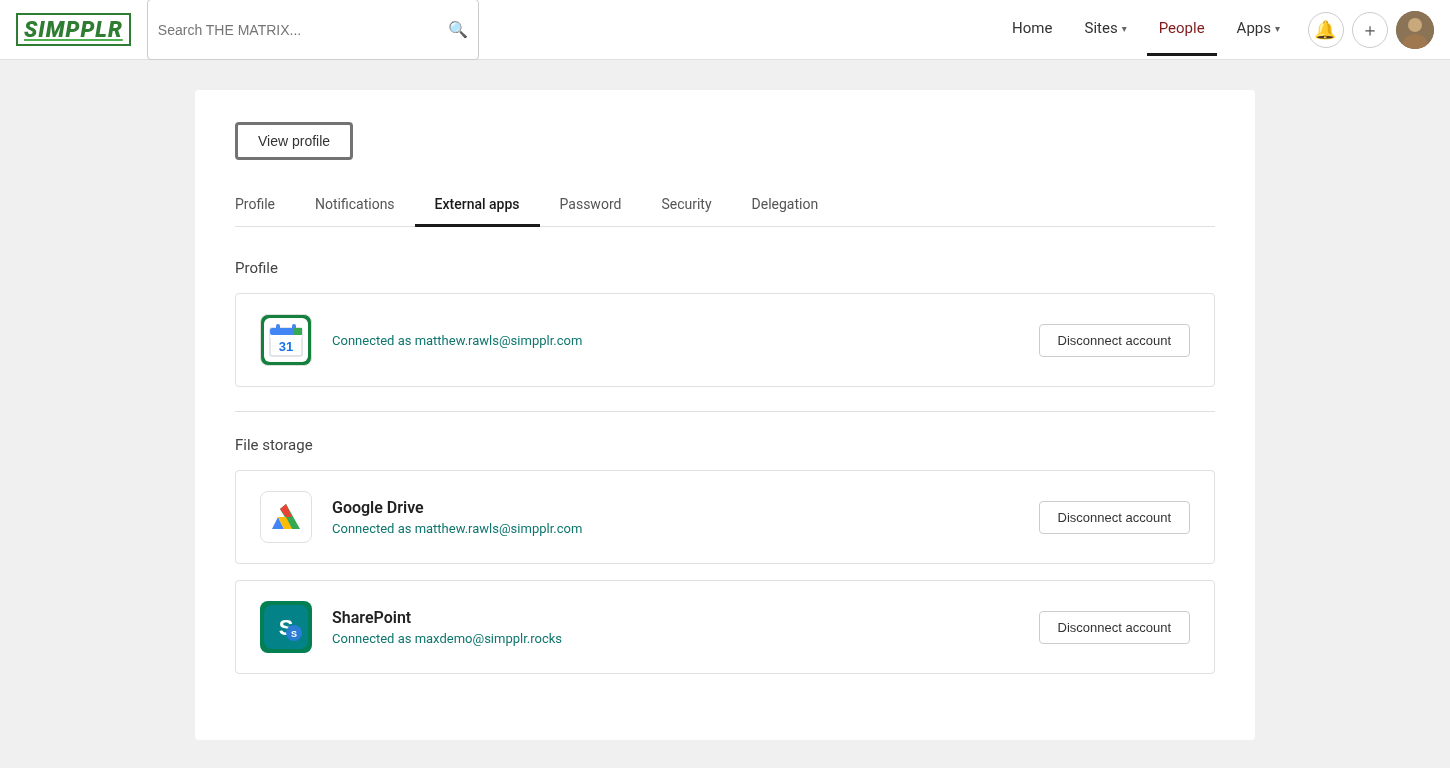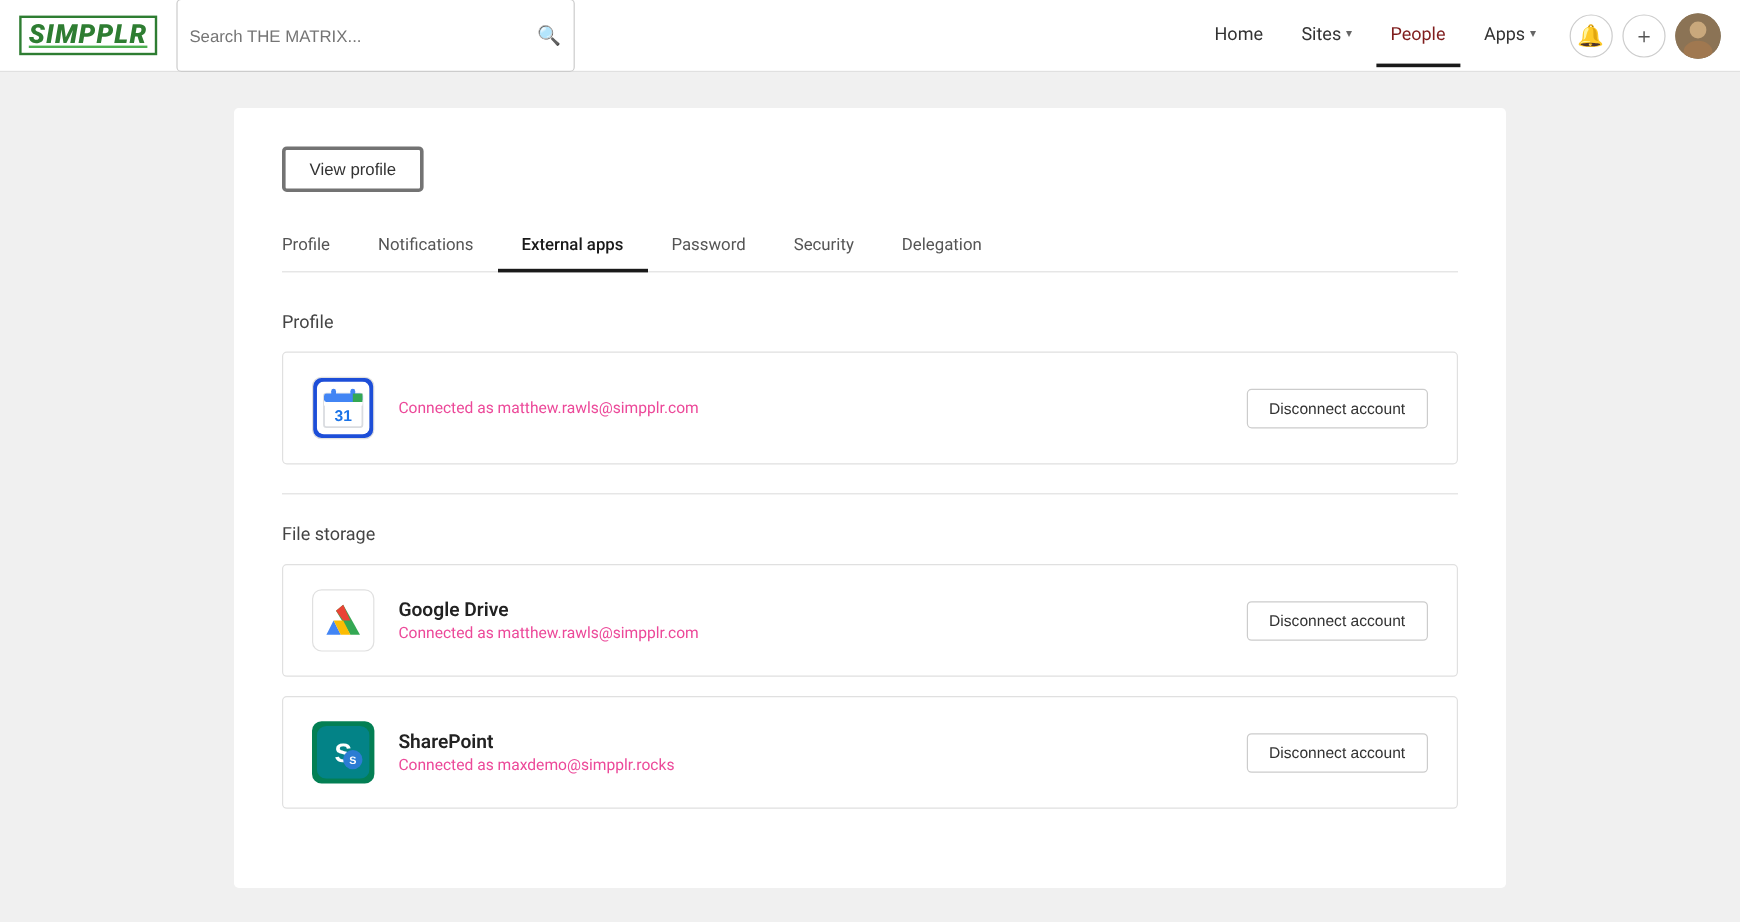--- a/index.html
+++ b/index.html
@@ -204,36 +204,36 @@
     }
     .app-info { flex: 1; }
     .app-name {
       font-size: 16px;
       font-weight: 600;
       color: #222;
       margin-bottom: 4px;
     }
     .app-connected {
       font-size: 13px;
-      color: #ec4899;
+      color: #0f766e;
     }
     .disconnect-btn {
       padding: 8px 18px;
       border: 1px solid #ccc;
       border-radius: 4px;
       background: #fff;
       font-size: 13px;
       color: #333;
       cursor: pointer;
       white-space: nowrap;
     }
 
     
     .gcal-icon {
-      background: #1d4ed8;
+      background: #15803d;
       border: 1px solid #e0e0e0;
     }
 
     
     .gdrive-icon { background: #fff; border: 1px solid #e0e0e0; }
 
     
     .sharepoint-icon { background: #037F54; border-radius: 8px; }
   </style>
 </head>

